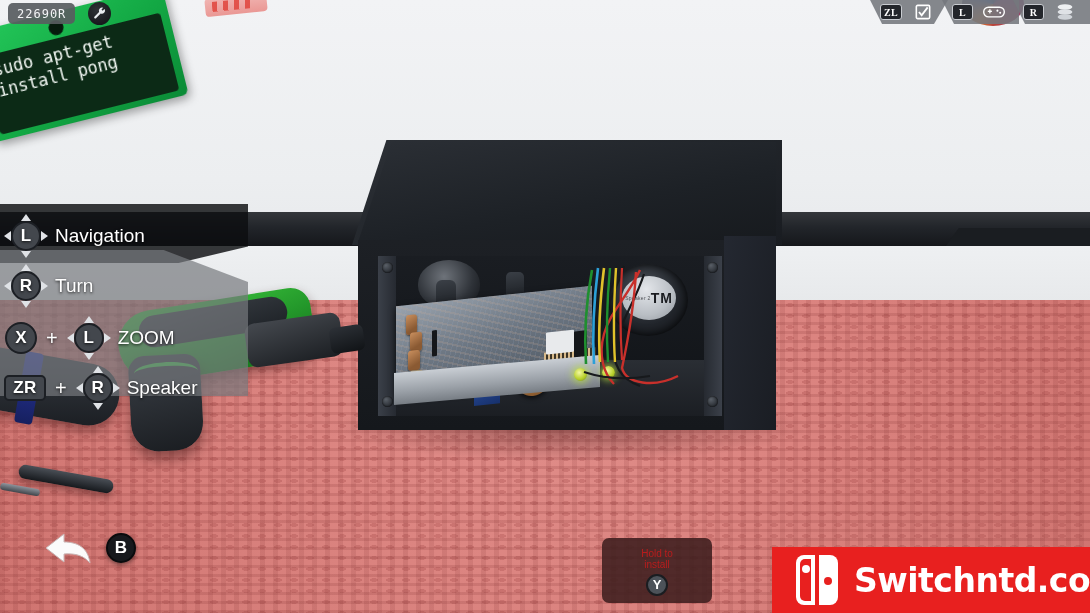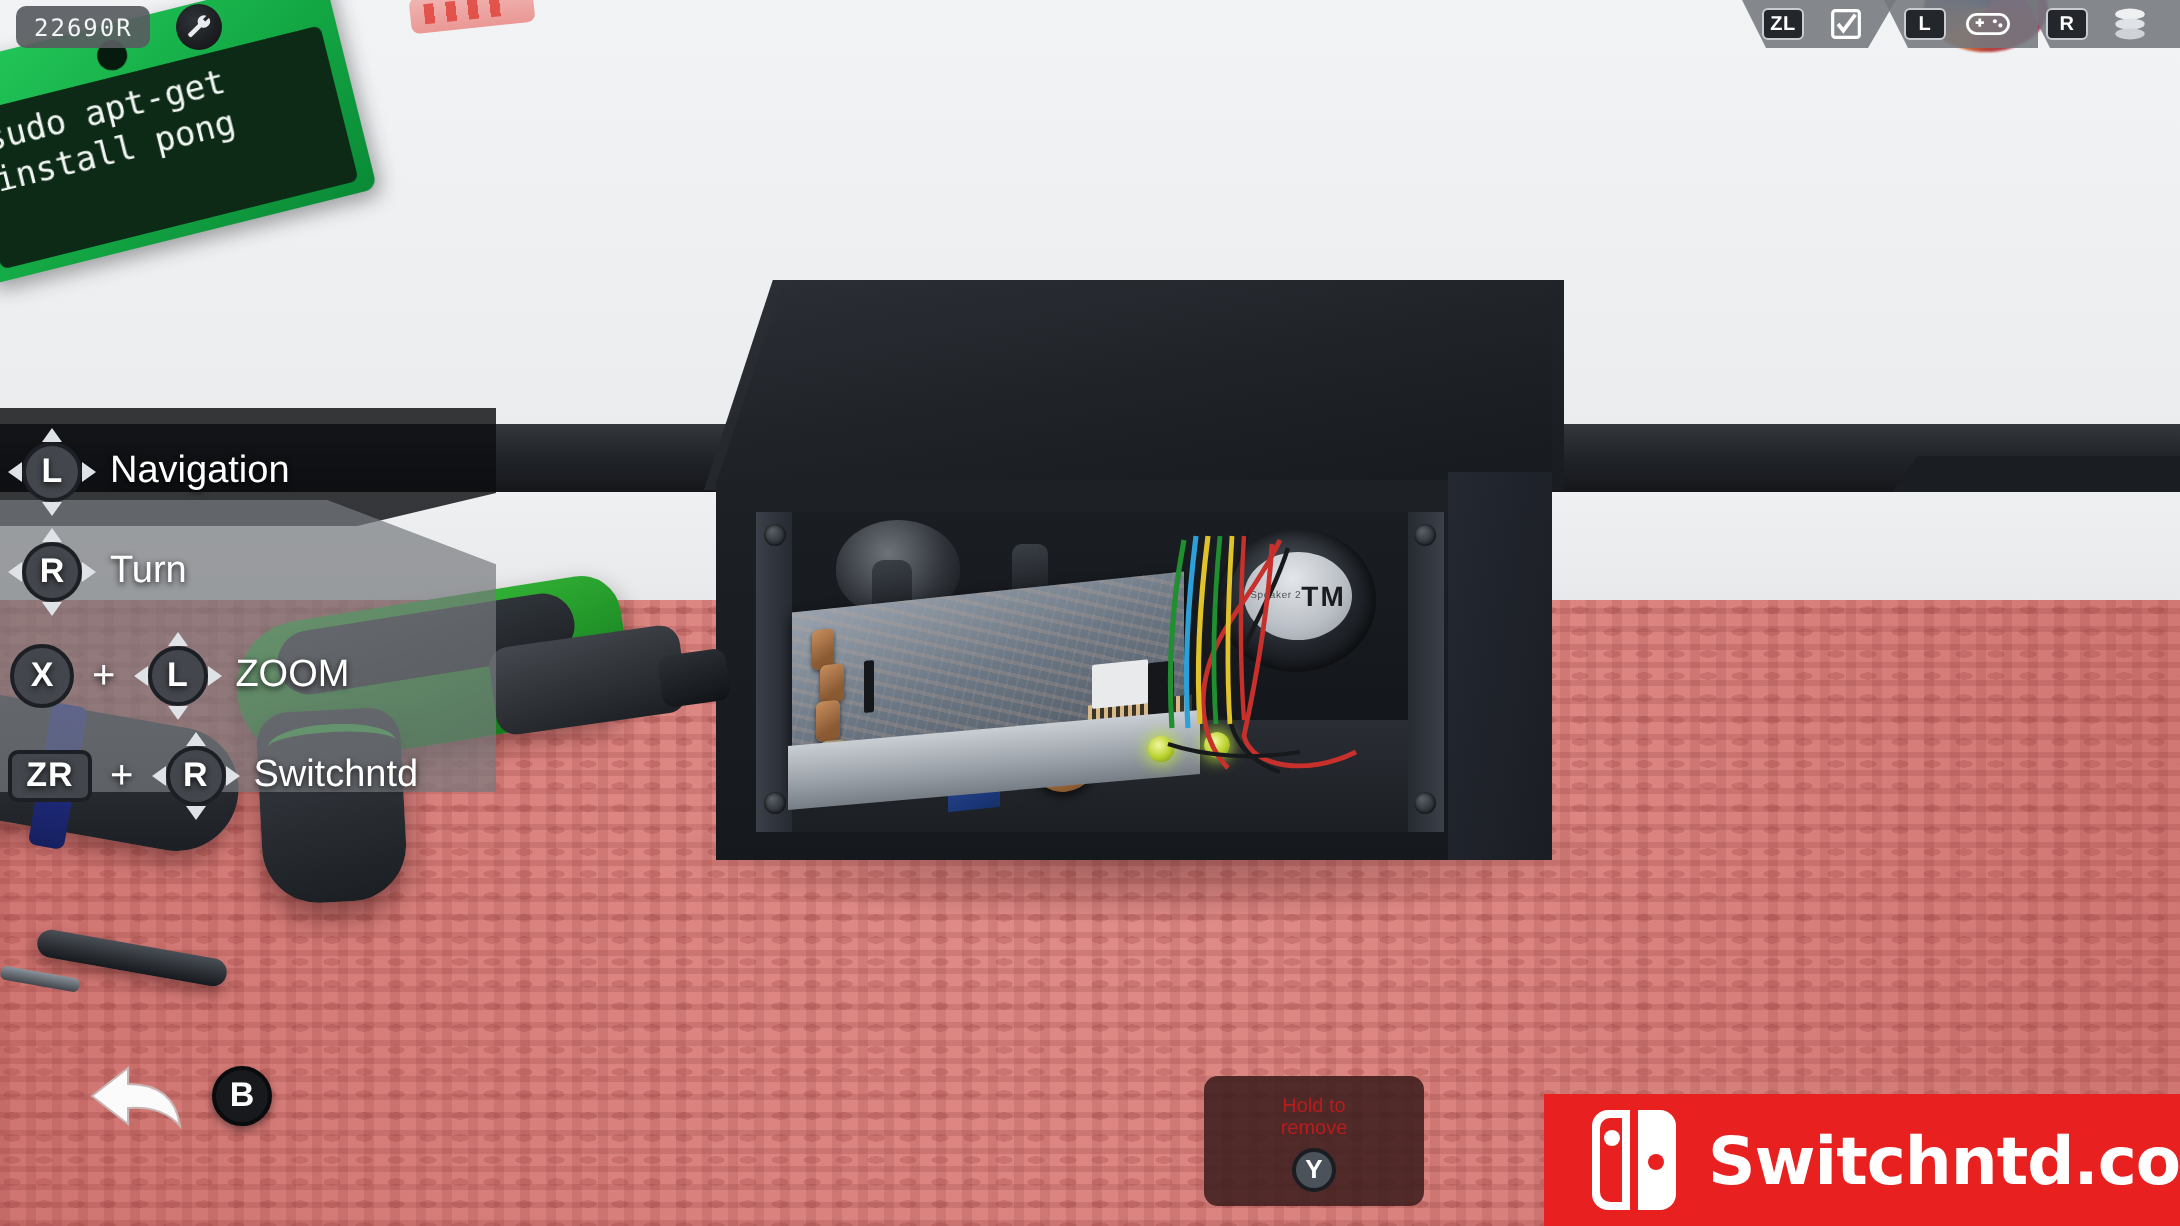--- a/index.html
+++ b/index.html
@@ -404,20 +404,21 @@
   .hud-group {
     position: relative;
     height: 24px;
     display: flex;
     align-items: center;
     gap: 10px;
     padding: 0 14px 0 10px;
     background: rgba(116,120,125,.88);
     clip-path: polygon(0 0, 100% 0, 100% 100%, 12px 100%);
     margin-left: -6px;
+    font-family: Liberation Serif, serif;
   }
   .hud-group.first {
     clip-path: polygon(0 0, 100% 0, calc(100% - 14px) 100%, 12px 100%);
   }
   .btn-sq {
     min-width: 21px;
     height: 16px;
     border-radius: 3px;
     background: #23262b;
     border: 1px solid #c9ccd1;
@@ -803,28 +804,28 @@
     <div class="hint-row" style="left:4px; top:162px;">
       <div class="btn-pill">ZR</div>
       <span class="plus">+</span>
       <div class="stick">
         <div class="arr up"></div>
         <div class="arr down"></div>
         <div class="arr left"></div>
         <div class="arr right"></div>
         <div class="stick-ring">R</div>
       </div>
-      <span>Switchntd</span>
+      <span>Speaker</span>
     </div>
   </div>
 
 
   <div class="hold-panel">
     <div class="line">Hold to</div>
-    <div class="line">remove</div>
+    <div class="line">install</div>
     <div class="y-btn">Y</div>
   </div>
 
   <div class="back-ctl">
     <svg class="back-arrow" viewBox="0 0 52 36">
       <path d="M22 4 L4 18 L22 32 L22 24 C34 23 42 26 48 33 C46 18 36 12 22 12 Z" fill="#fbfbfb" stroke="#c9b6b6" stroke-width="1"></path>
     </svg>
     <div class="b-btn">B</div>
   </div>
 

